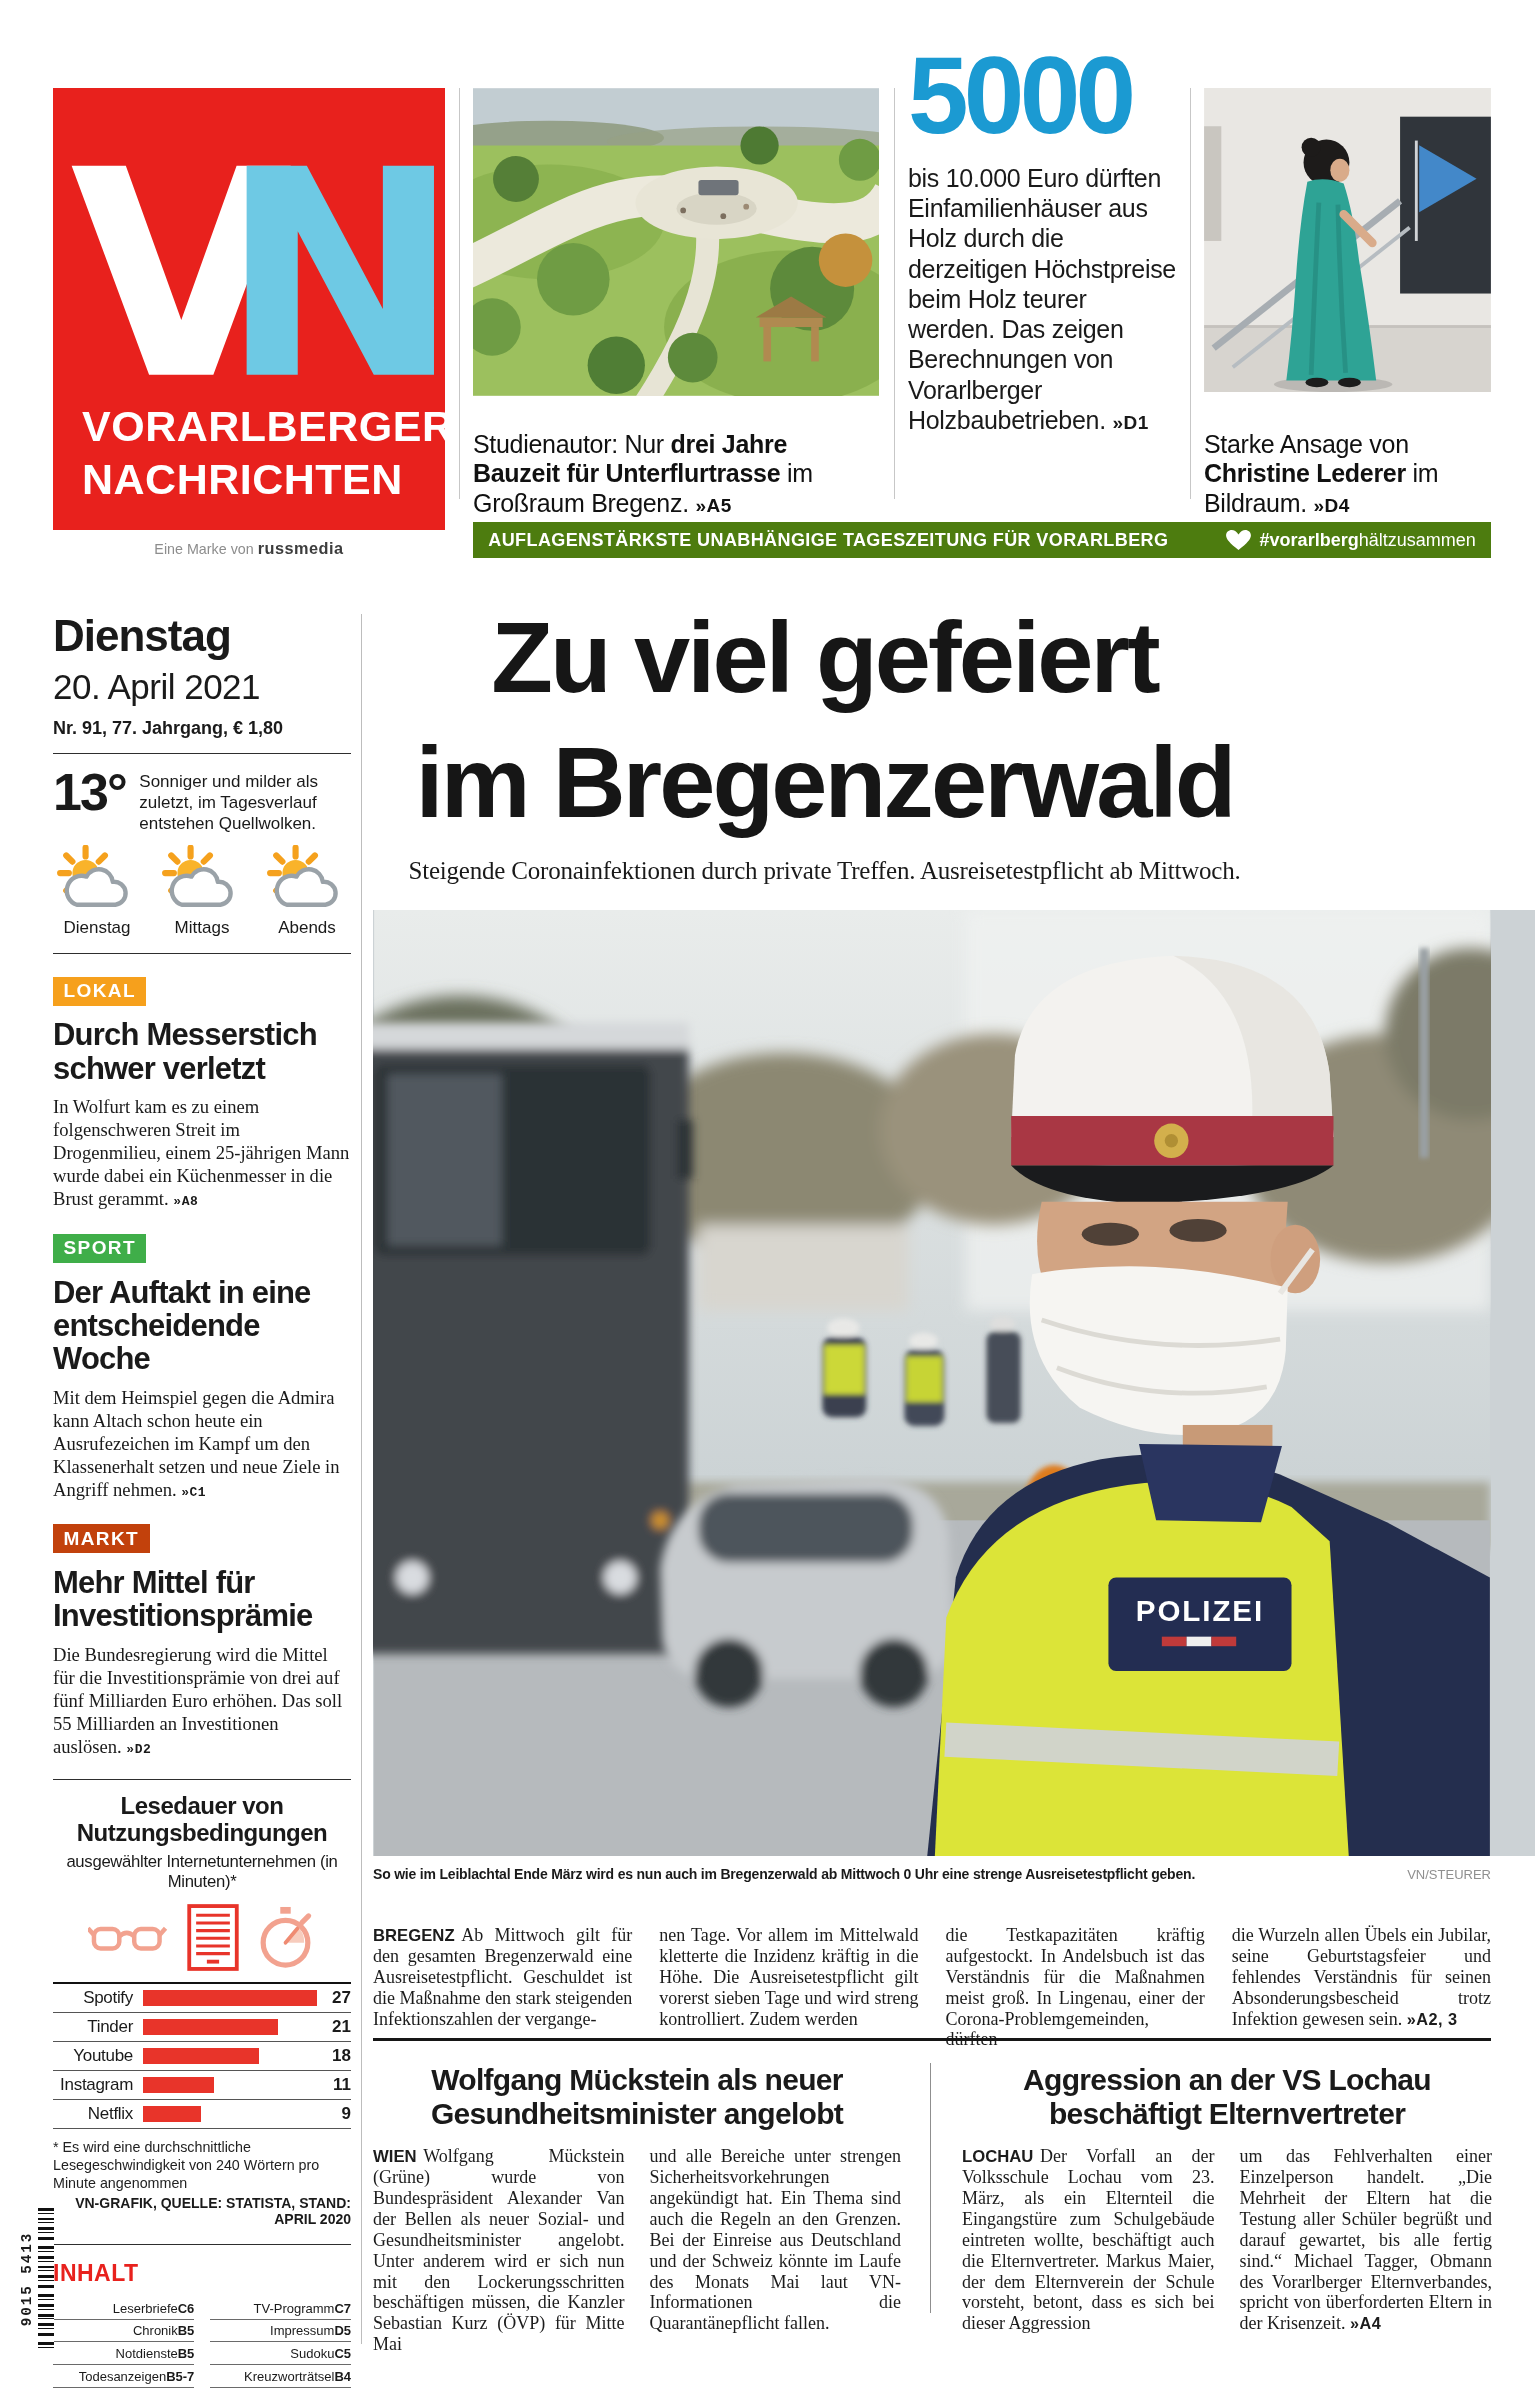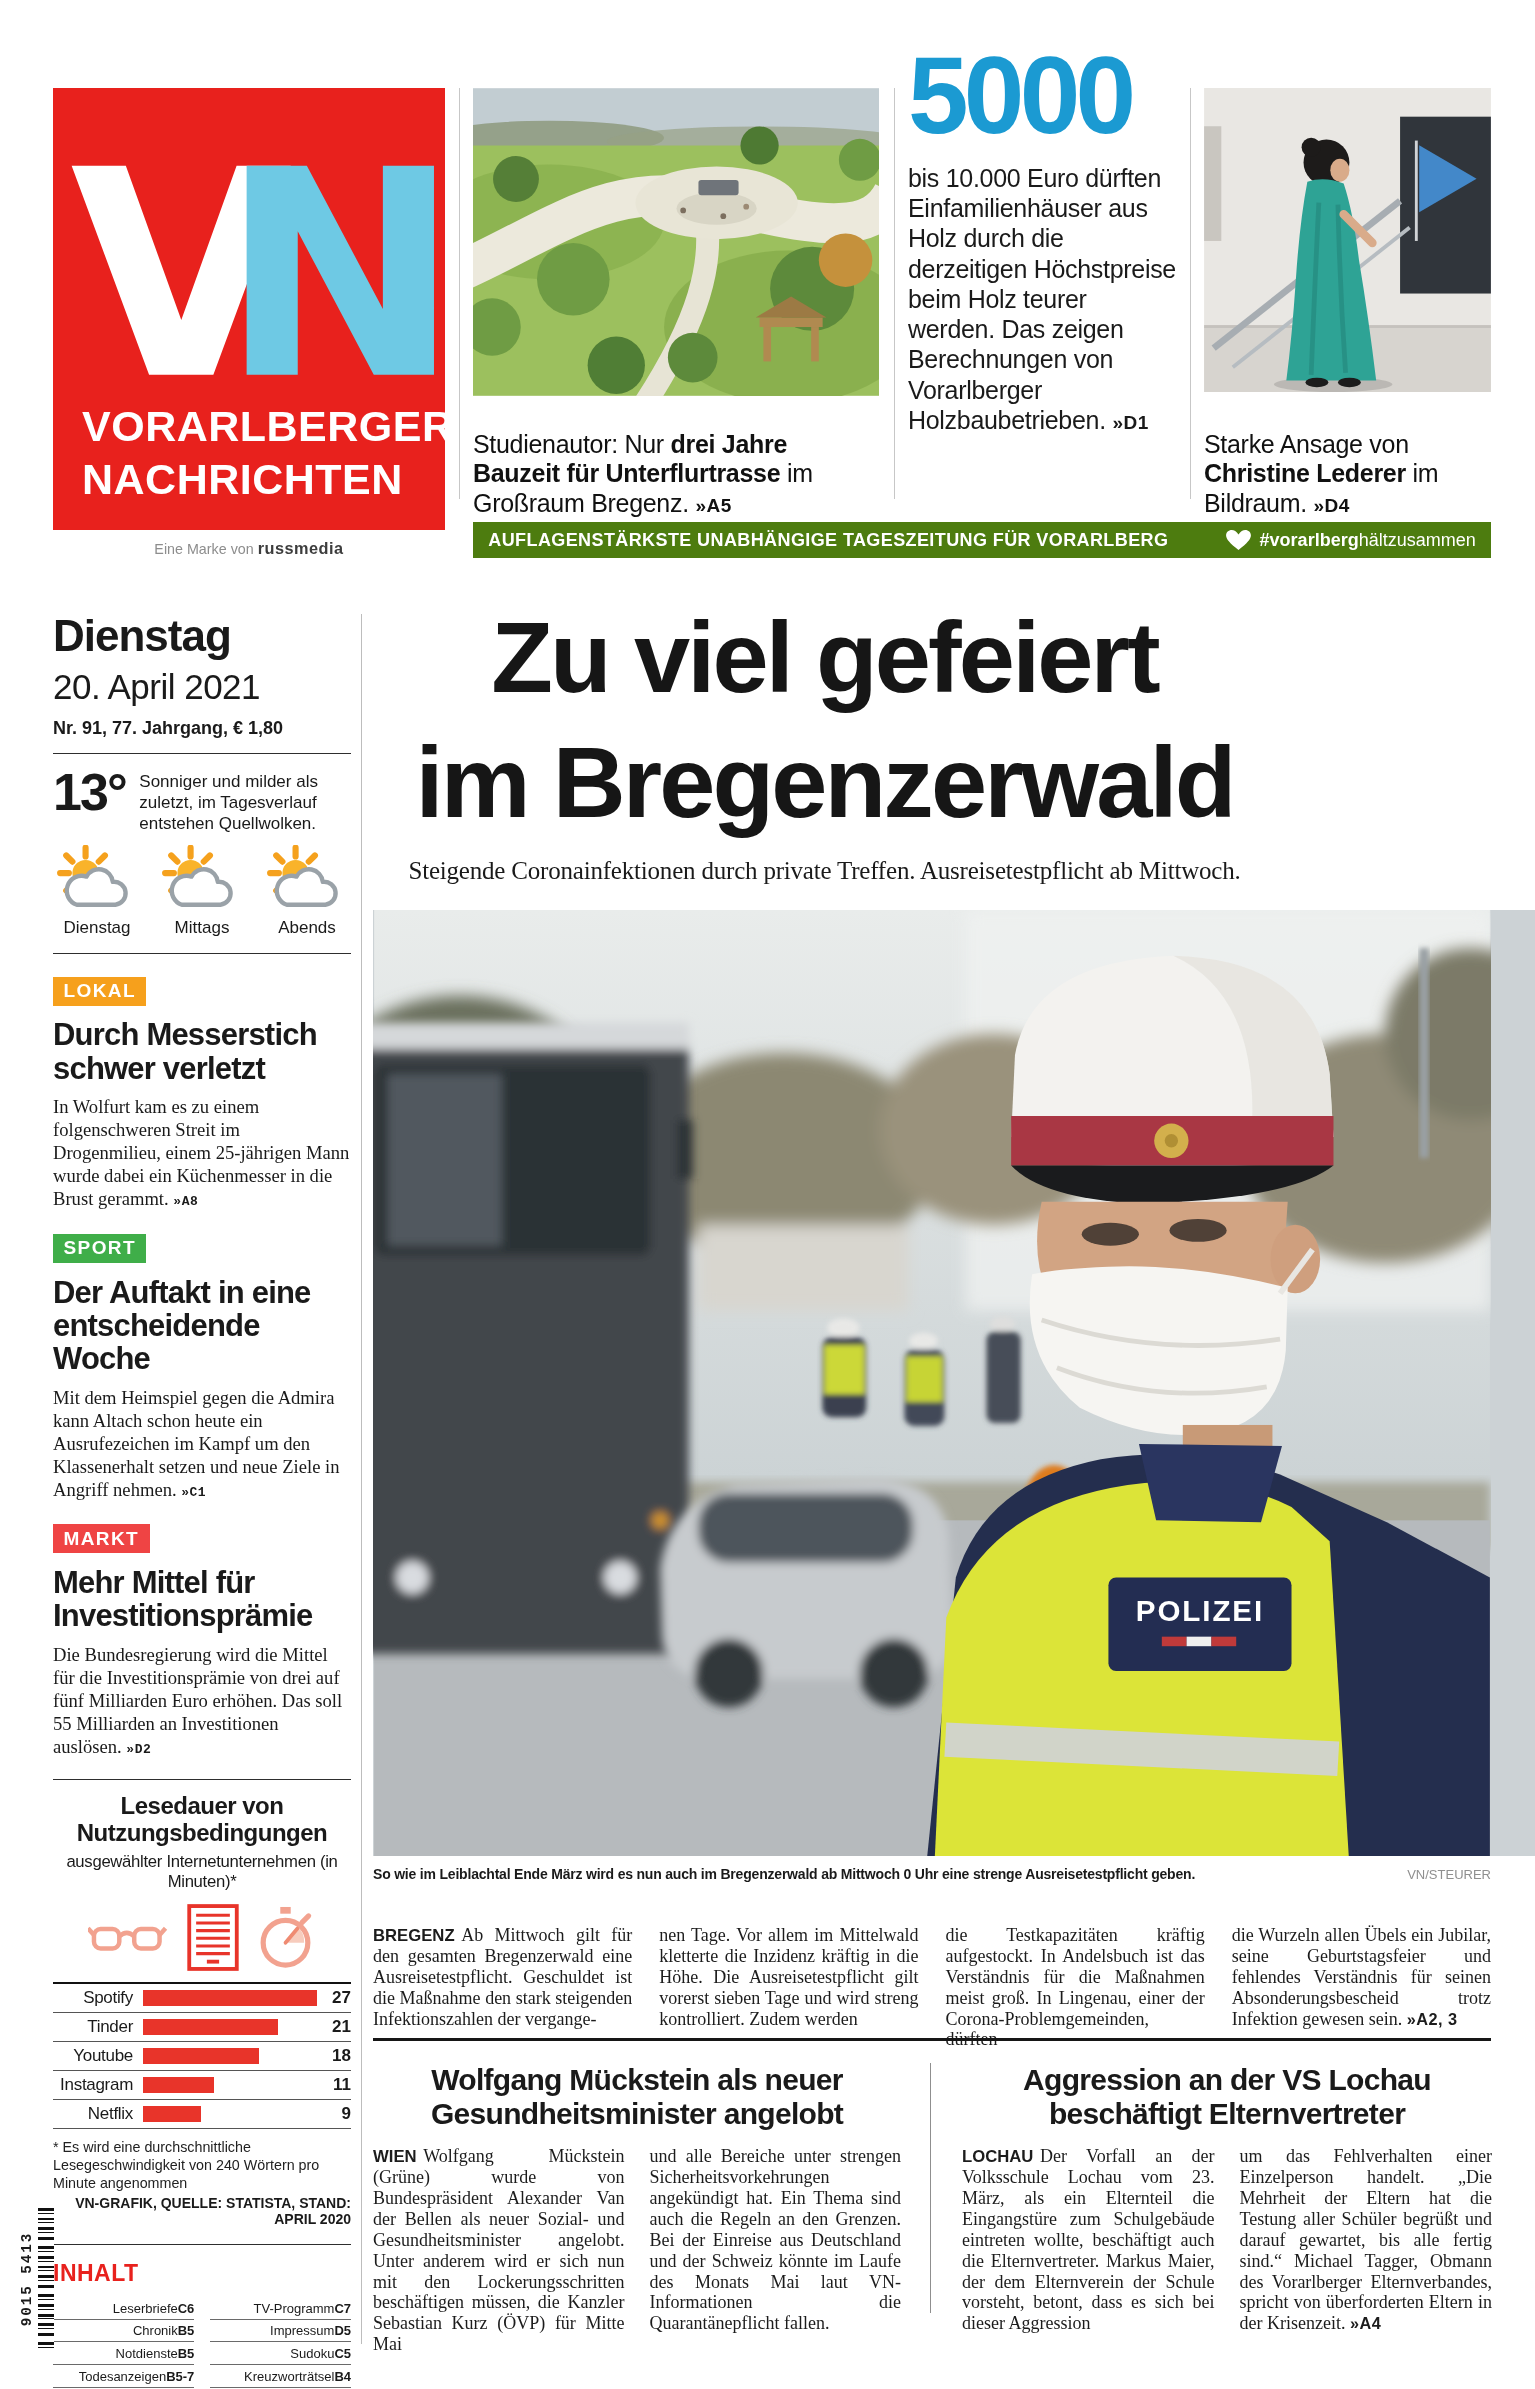--- a/index.html
+++ b/index.html
@@ -276,21 +276,21 @@
       <p><span>In Wolfurt kam es zu einem folgenschweren Streit im Drogenmilieu, einem 25-jährigen Mann wurde dabei ein Küchenmesser in die Brust gerammt. </span><span class="pref">»A8</span></p>
     </div>
 
     <div class="sec">
       <span class="badge" style="background: rgb(63, 174, 73);">SPORT</span>
       <h3>Der Auftakt in eine entscheidende Woche</h3>
       <p><span>Mit dem Heimspiel gegen die Admira kann Altach schon heute ein Ausrufezeichen im Kampf um den Klassenerhalt setzen und neue Ziele in Angriff nehmen. </span><span class="pref">»C1</span></p>
     </div>
 
     <div class="sec">
-      <span class="badge" style="background: #ef4444;">MARKT</span>
+      <span class="badge" style="background: #c2410c;">MARKT</span>
       <h3>Mehr Mittel für Investitionsprämie</h3>
       <p><span>Die Bundesregierung wird die Mittel für die Investitionsprämie von drei auf fünf Milliarden Euro erhöhen. Das soll 55 Milliarden an Investitionen auslösen. </span><span class="pref">»D2</span></p>
     </div>
 
     <hr class="l" style="margin-top:21px;">
 
     <div class="chart">
       <div class="chart-title">Lesedauer von Nutzungsbedingungen</div>
       <div class="chart-sub">ausgewählter Internetunternehmen (in Minuten)*</div>
       <div class="chart-icons">

